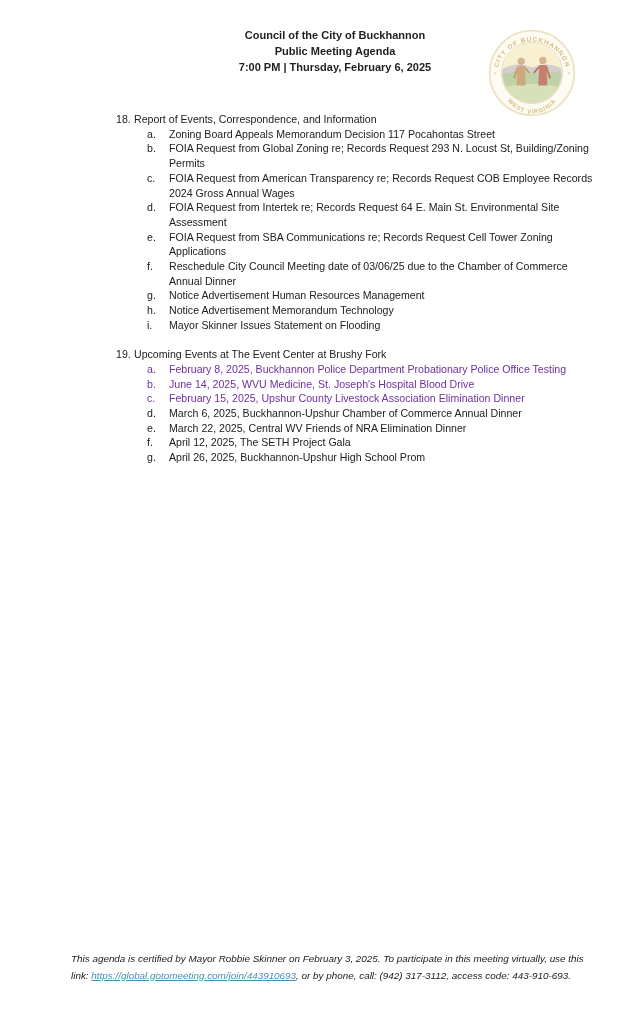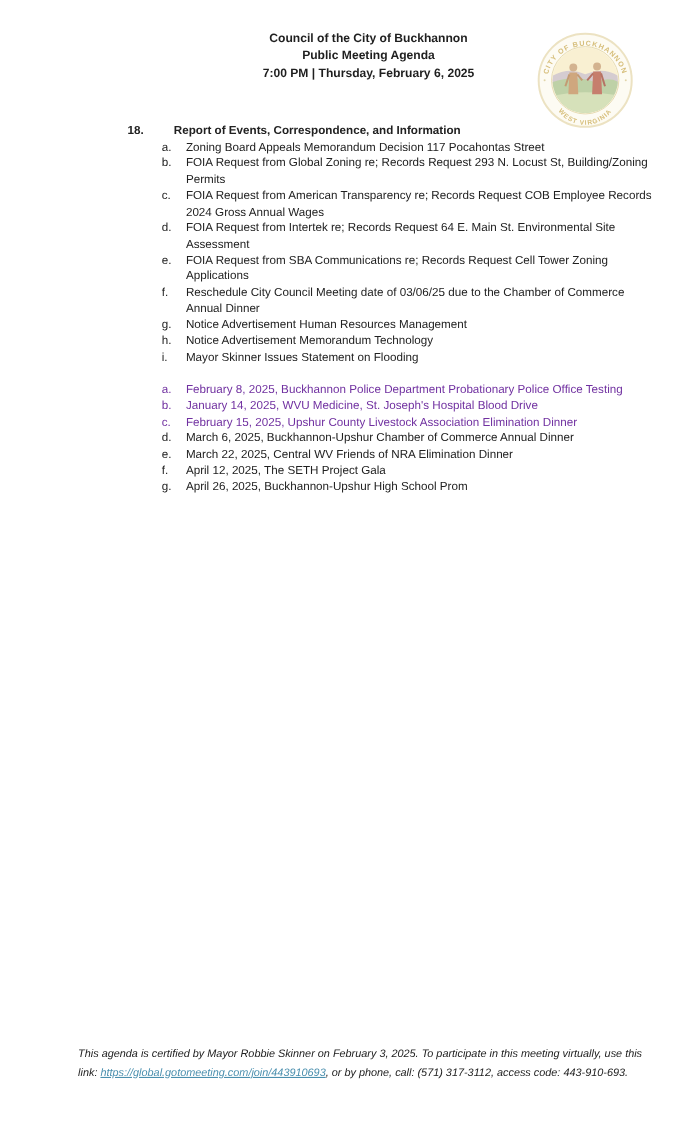--- a/index.html
+++ b/index.html
@@ -34,22 +34,21 @@
   .content {
     position:absolute;
     top:112px; left:92px;
     width:486px;
     font-size:10.6px;
     line-height:14.7px;
     color:#212121;
   }
   .section-title {
     display:flex;
-    font-weight:bold;
-    gap:24px;
+    font-weight:normal;
   }
   .section-number { width:18px; flex:0 0 18px; }
   .section-19 { margin-top:14.7px; }
   .item {
     display:flex;
     margin-left:31px;
   }
   .item-letter { width:22px; flex:0 0 22px; }
   .item-text { flex:1 1 auto; max-width:430px; }
   .purple { color:#7030a0; }
@@ -154,27 +153,31 @@
         <span class="item-letter">h.</span>
         <span class="item-text">Notice Advertisement Memorandum Technology</span>
       </div>
       <div class="item">
         <span class="item-letter">i.</span>
         <span class="item-text">Mayor Skinner Issues Statement on Flooding</span>
       </div>
     </div>
 
     <div class="section-19">
+      <div class="section-title">
+        <span class="section-number">19.</span>
+        <span>Upcoming Events at The Event Center at Brushy Fork</span>
+      </div>
       <div class="item purple">
         <span class="item-letter">a.</span>
         <span class="item-text">February 8, 2025, Buckhannon Police Department Probationary Police Office Testing</span>
       </div>
       <div class="item purple">
         <span class="item-letter">b.</span>
-        <span class="item-text">January 14, 2025, WVU Medicine, St. Joseph's Hospital Blood Drive</span>
+        <span class="item-text">June 14, 2025, WVU Medicine, St. Joseph's Hospital Blood Drive</span>
       </div>
       <div class="item purple">
         <span class="item-letter">c.</span>
         <span class="item-text">February 15, 2025, Upshur County Livestock Association Elimination Dinner</span>
       </div>
       <div class="item">
         <span class="item-letter">d.</span>
         <span class="item-text">March 6, 2025, Buckhannon-Upshur Chamber of Commerce Annual Dinner</span>
       </div>
       <div class="item">
@@ -188,16 +191,16 @@
       <div class="item">
         <span class="item-letter">g.</span>
         <span class="item-text">April 26, 2025, Buckhannon-Upshur High School Prom</span>
       </div>
     </div>
 
   </div>
 
   <div class="footer">
     <span>This agenda is certified by Mayor Robbie Skinner on February 3, 2025. To participate in this meeting virtually, use this</span><br>
-    <span>link: </span><span class="link">https://global.gotomeeting.com/join/443910693</span><span>, or by phone, call: (571) 317-3112, access code: 443-910-693.</span>
+    <span>link: </span><span class="link">https://global.gotomeeting.com/join/443910693</span><span>, or by phone, call: (942) 317-3112, access code: 443-910-693.</span>
   </div>
 
 </div>
 
 </body></html>

